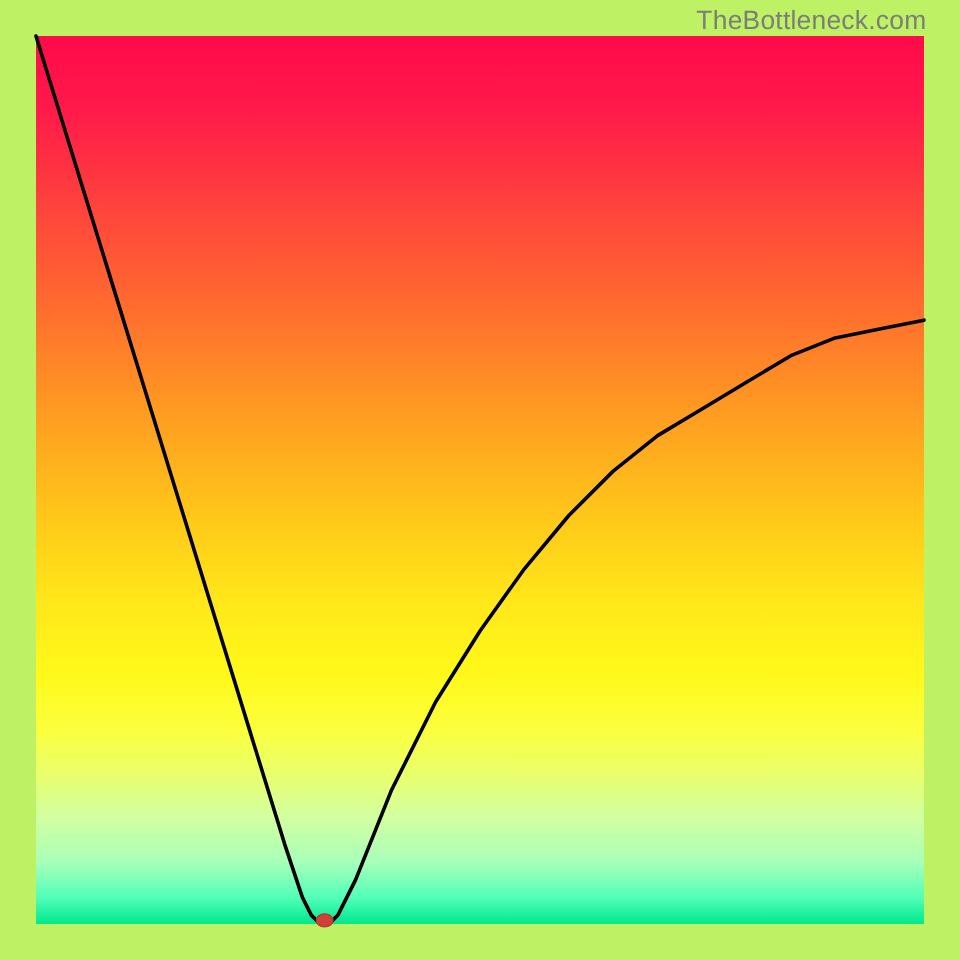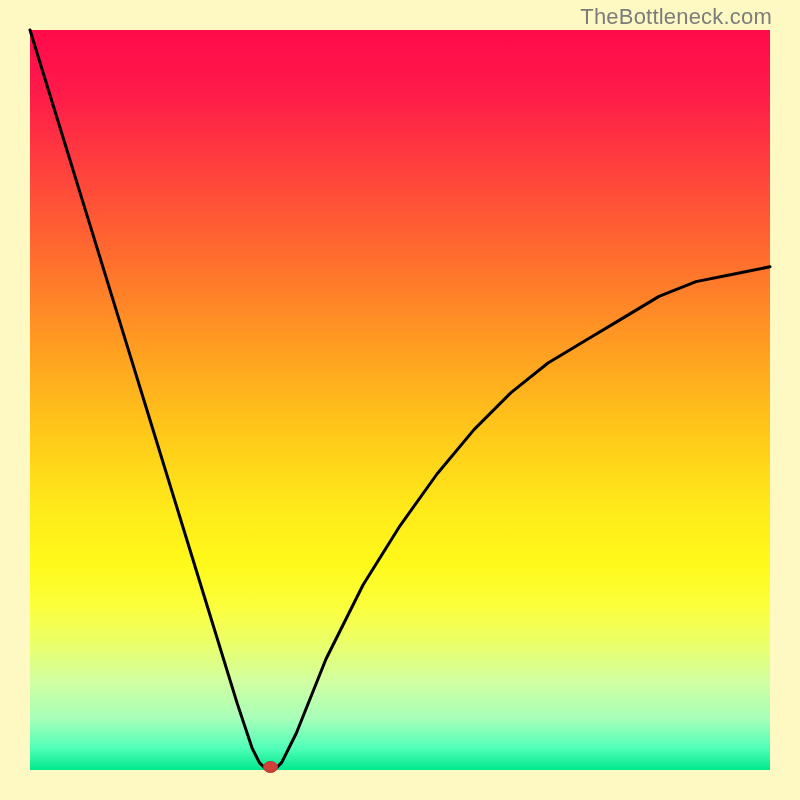--- a/index.html
+++ b/index.html
@@ -8,21 +8,21 @@
     width: 800px;
     height: 800px;
     overflow: hidden;
     background: #000;
     font-family: Arial, Helvetica, sans-serif;
   }
   .frame {
     position: relative;
     width: 800px;
     height: 800px;
-    background: #fef9c3;
+    background: #bef264;
   }
   .plot-area {
     position: absolute;
     left: 30px;
     top: 30px;
     width: 740px;
     height: 740px;
     
     background: linear-gradient(
       to bottom,

